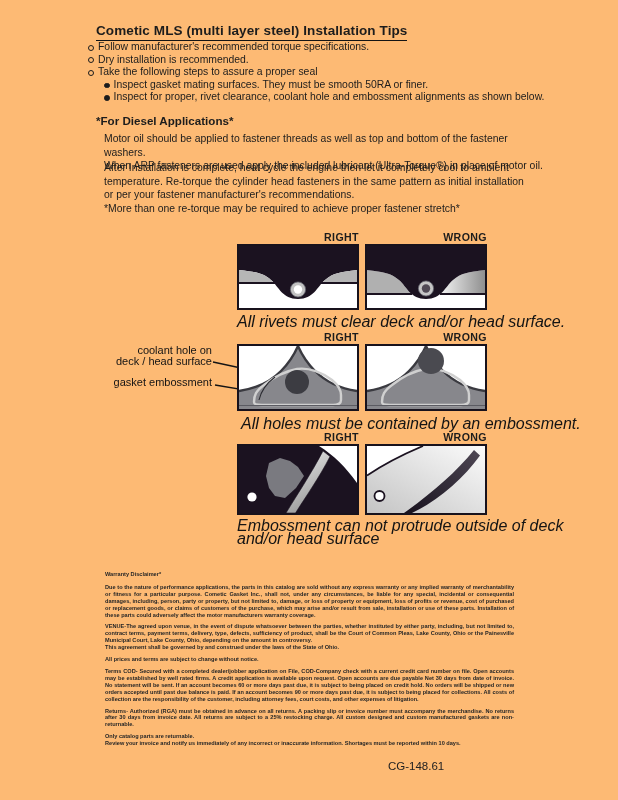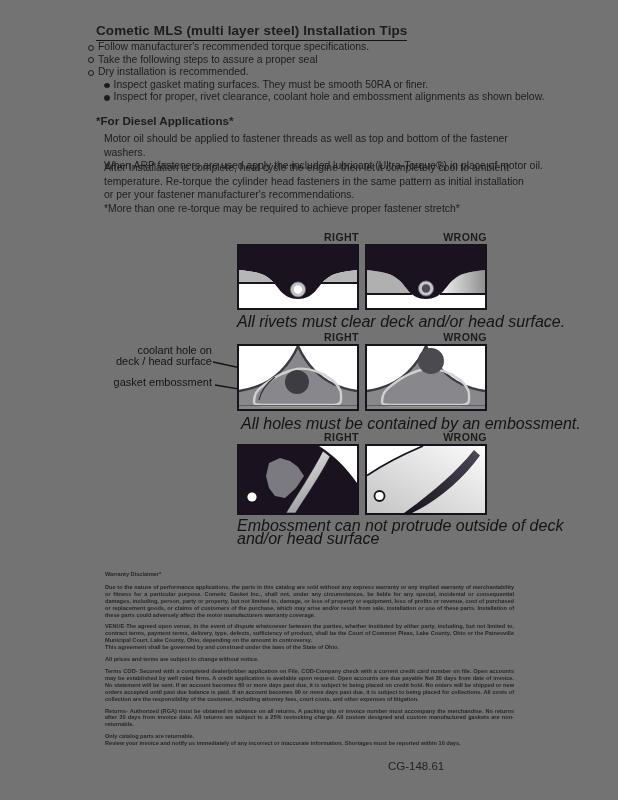--- a/index.html
+++ b/index.html
@@ -1,16 +1,16 @@
 <!DOCTYPE html>
 <html><head>
 <meta charset="utf-8">
 <style>
   html,body{margin:0;padding:0;background:#ffffff;}
-  .page{position:relative;width:618px;height:800px;background:#737373;overflow:hidden;
+  .page{position:relative;width:618px;height:800px;background:#fdba74;overflow:hidden;
         font-family:"Liberation Sans", sans-serif;color:#1c1c1c;}
   .abs{position:absolute;}
 
   
   .title{left:96px;top:23px;font-size:13.5px;font-weight:bold;letter-spacing:.1px;
          border-bottom:1.6px solid #141414;padding-bottom:2px;}
 
   
   .bullets{left:88px;top:41px;width:470px;font-size:10.4px;}
   .b-row{display:flex;align-items:flex-start;line-height:12.6px;}
@@ -57,25 +57,25 @@
 
   <div class="abs title">Cometic MLS (multi layer steel) Installation Tips</div>
 
   <div class="abs bullets">
     <div class="b-row">
       <span class="b-marker"></span>
       <span>Follow manufacturer's recommended torque specifications.</span>
     </div>
     <div class="b-row">
       <span class="b-marker"></span>
-      <span>Take the following steps to assure a proper seal</span>
+      <span>Dry installation is recommended.</span>
     </div>
     <div class="b-row">
       <span class="b-marker"></span>
-      <span>Dry installation is recommended.</span>
+      <span>Take the following steps to assure a proper seal</span>
     </div>
     <div class="b-row sub">
       <span class="b-marker filled"></span>
       <span>Inspect gasket mating surfaces.  They must be smooth 50RA or finer.</span>
     </div>
     <div class="b-row sub">
       <span class="b-marker filled"></span>
       <span>Inspect for proper, rivet clearance, coolant hole and embossment alignments as shown below.</span>
     </div>
   </div>

